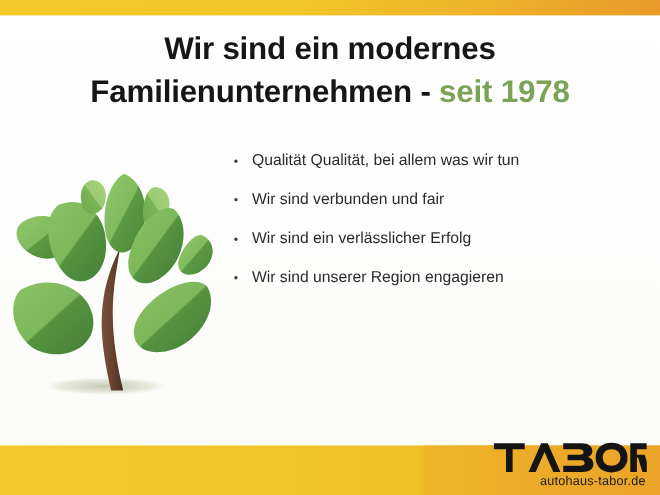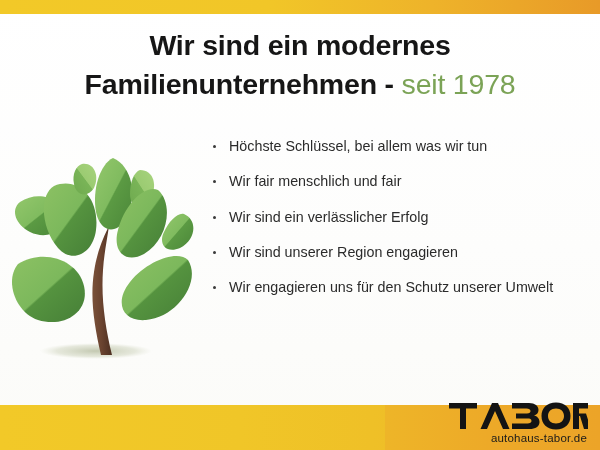--- a/index.html
+++ b/index.html
@@ -99,21 +99,21 @@
     font-weight: bold;
     line-height: 1.38;
     color: #161616;
     letter-spacing: -0.2px;
   }
   .headline .line2 {
     display: block;
   }
   .accent {
     color: #7ba356;
-    font-weight: normal;
+    font-weight: bold;
   }
 
   
   .bullets {
     position: absolute;
     left: 208px;
     top: 138px;
     width: 390px;
     margin: 0;
     padding: 0;
@@ -212,25 +212,24 @@
 
       <path d="M150 42 C 166 56, 160 92, 136 106 C 118 116, 104 104, 110 82 C 116 58, 136 36, 150 42 Z" fill="url(#lfA)"></path>
 
       <path d="M176 66 C 190 72, 188 92, 172 100 C 158 106, 150 96, 156 84 C 161 73, 170 64, 176 66 Z" fill="url(#lfB)"></path>
 
       <path d="M180 112 C 194 134, 168 170, 138 172 C 114 174, 106 154, 122 134 C 140 112, 170 102, 180 112 Z" fill="url(#lfA)"></path>
     </svg>
   </div>
 
   <ul class="bullets">
-    <li>Höchste Schlüssel, bei allem was wir tun</li>
-    <li>Wir fair menschlich und fair</li>
+    <li>Qualität Qualität, bei allem was wir tun</li>
+    <li>Wir sind verbunden und fair</li>
     <li>Wir sind ein verlässlicher Erfolg</li>
     <li>Wir sind unserer Region engagieren</li>
-    <li>Wir engagieren uns für den Schutz unserer Umwelt</li>
   </ul>
 
   <div class="bottom-band"></div>
 
   <div class="logo-block"></div>
   <div class="logo-block-fill"></div>
 
   <div class="logo-wrap">
     <svg class="logo-mark" viewBox="0 0 280 60" aria-hidden="true">
       <g fill="#141414">

